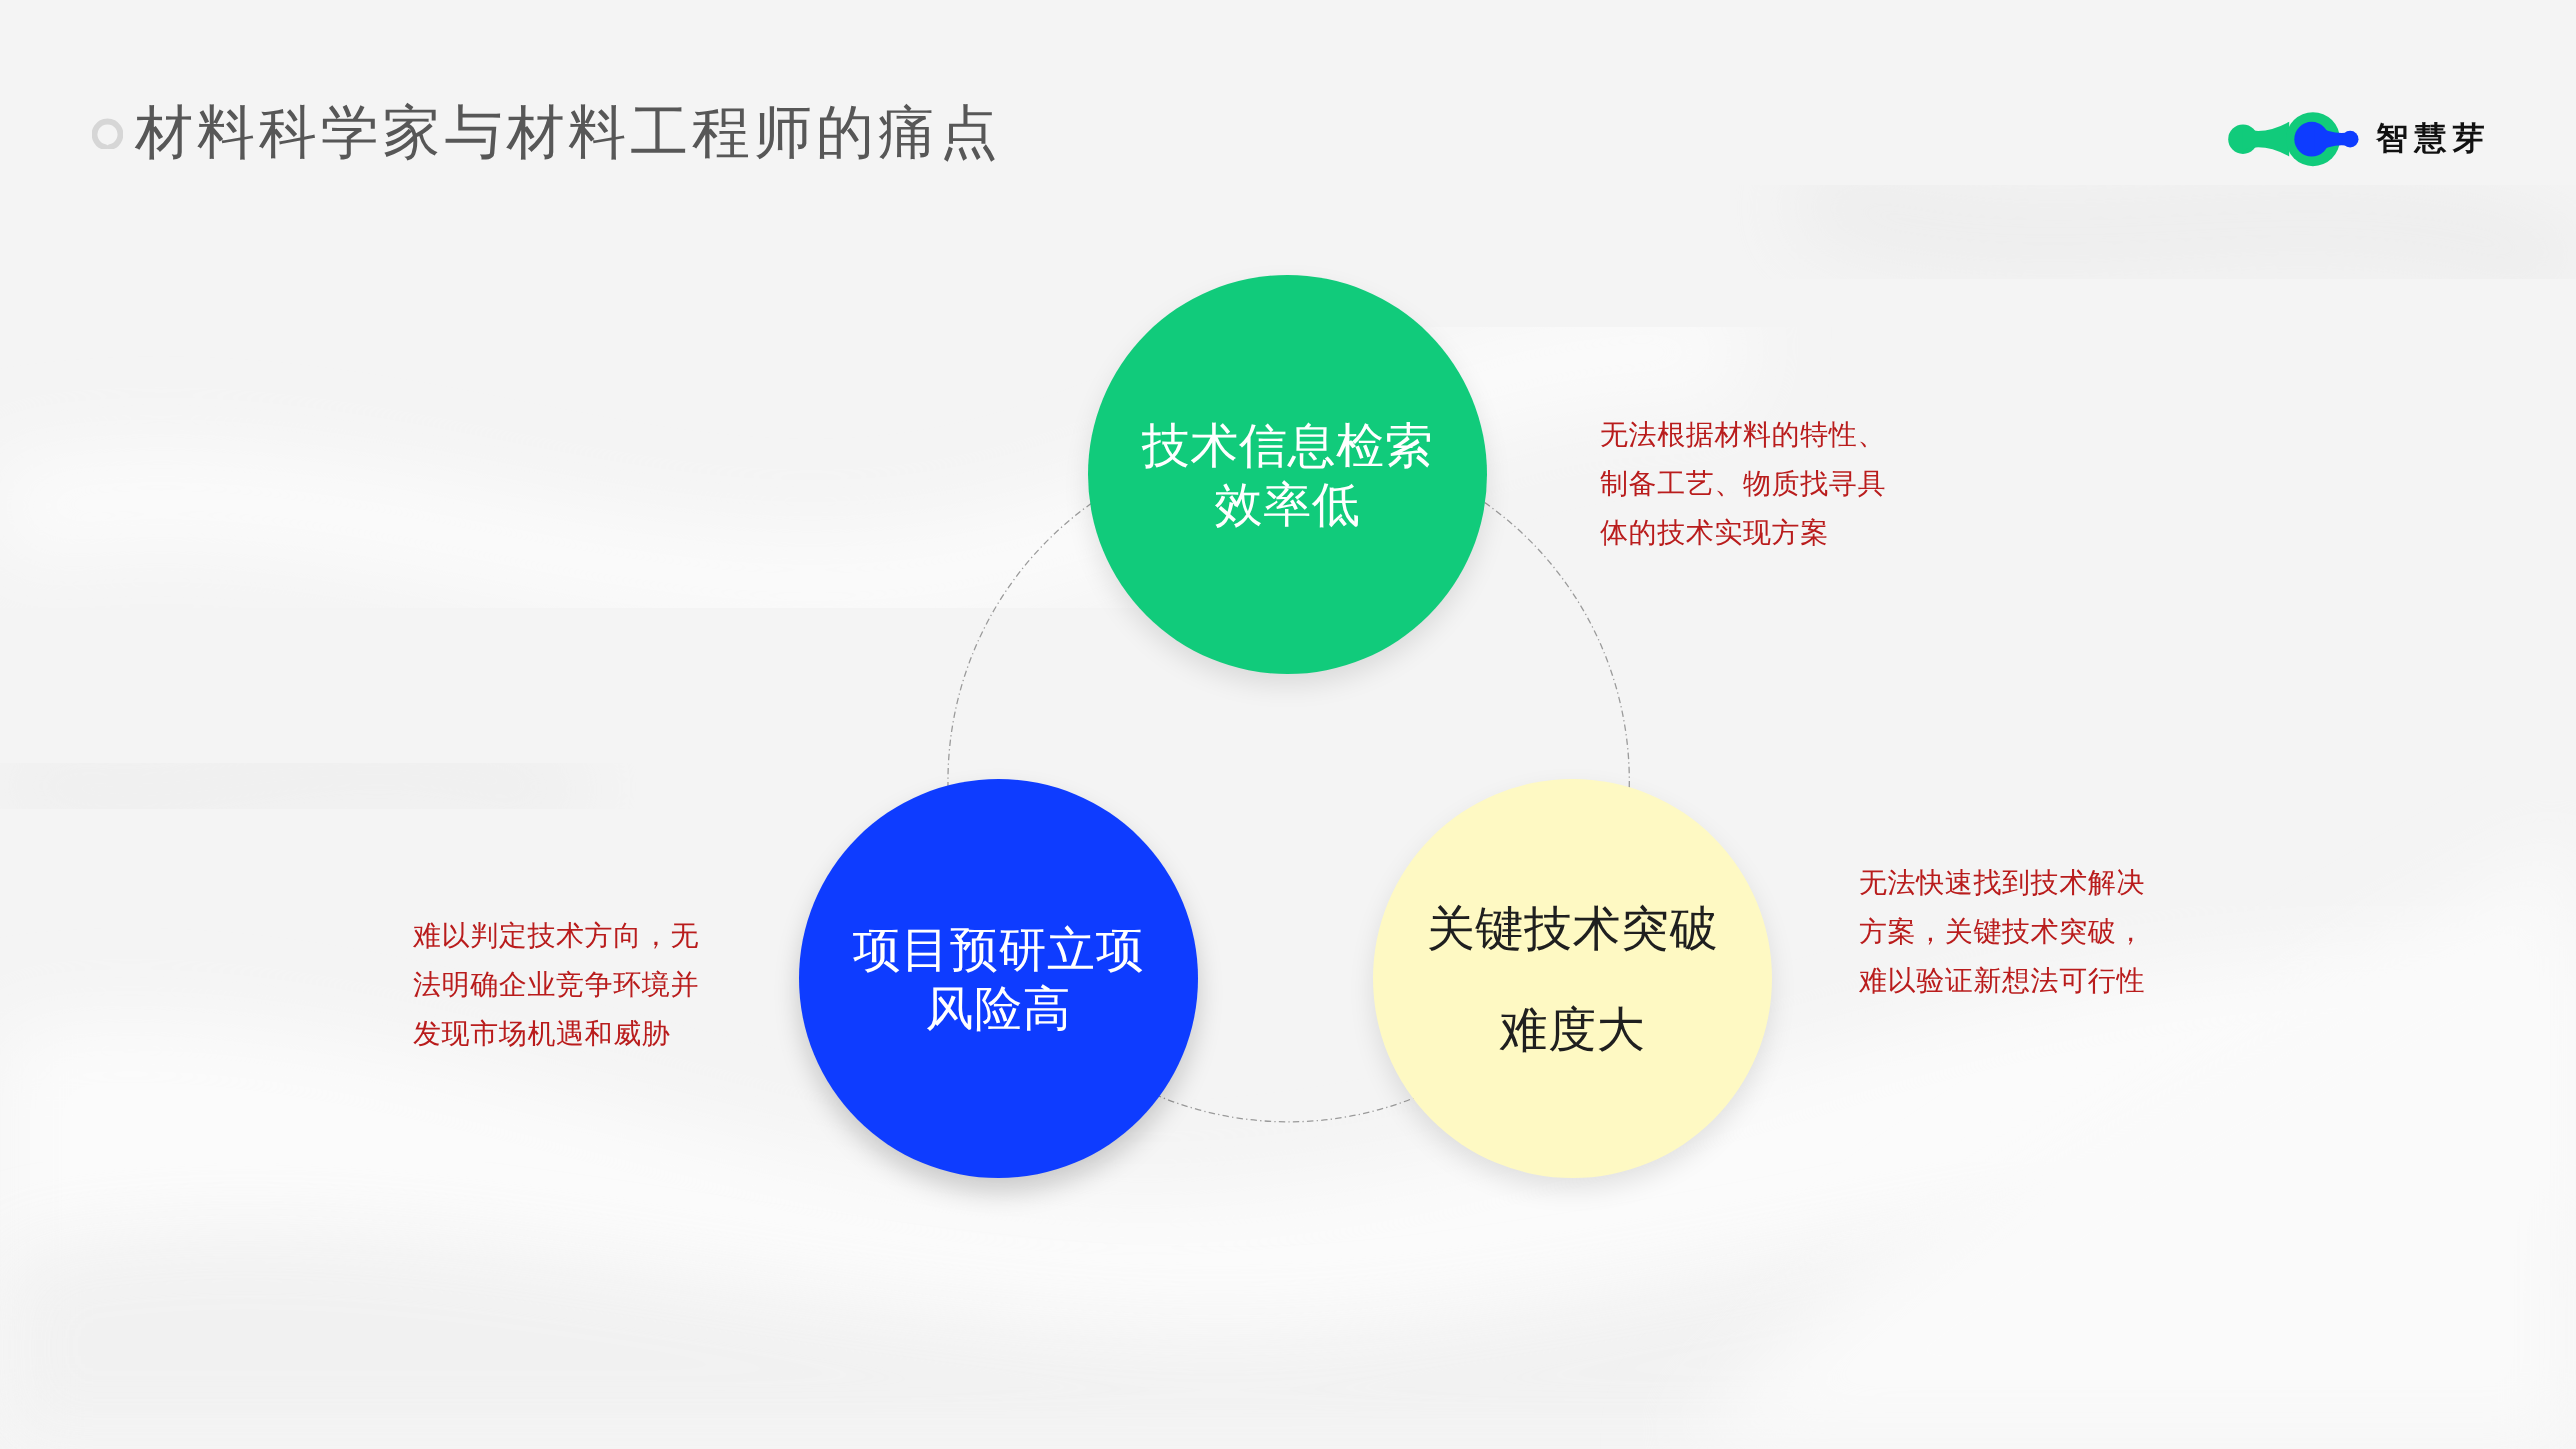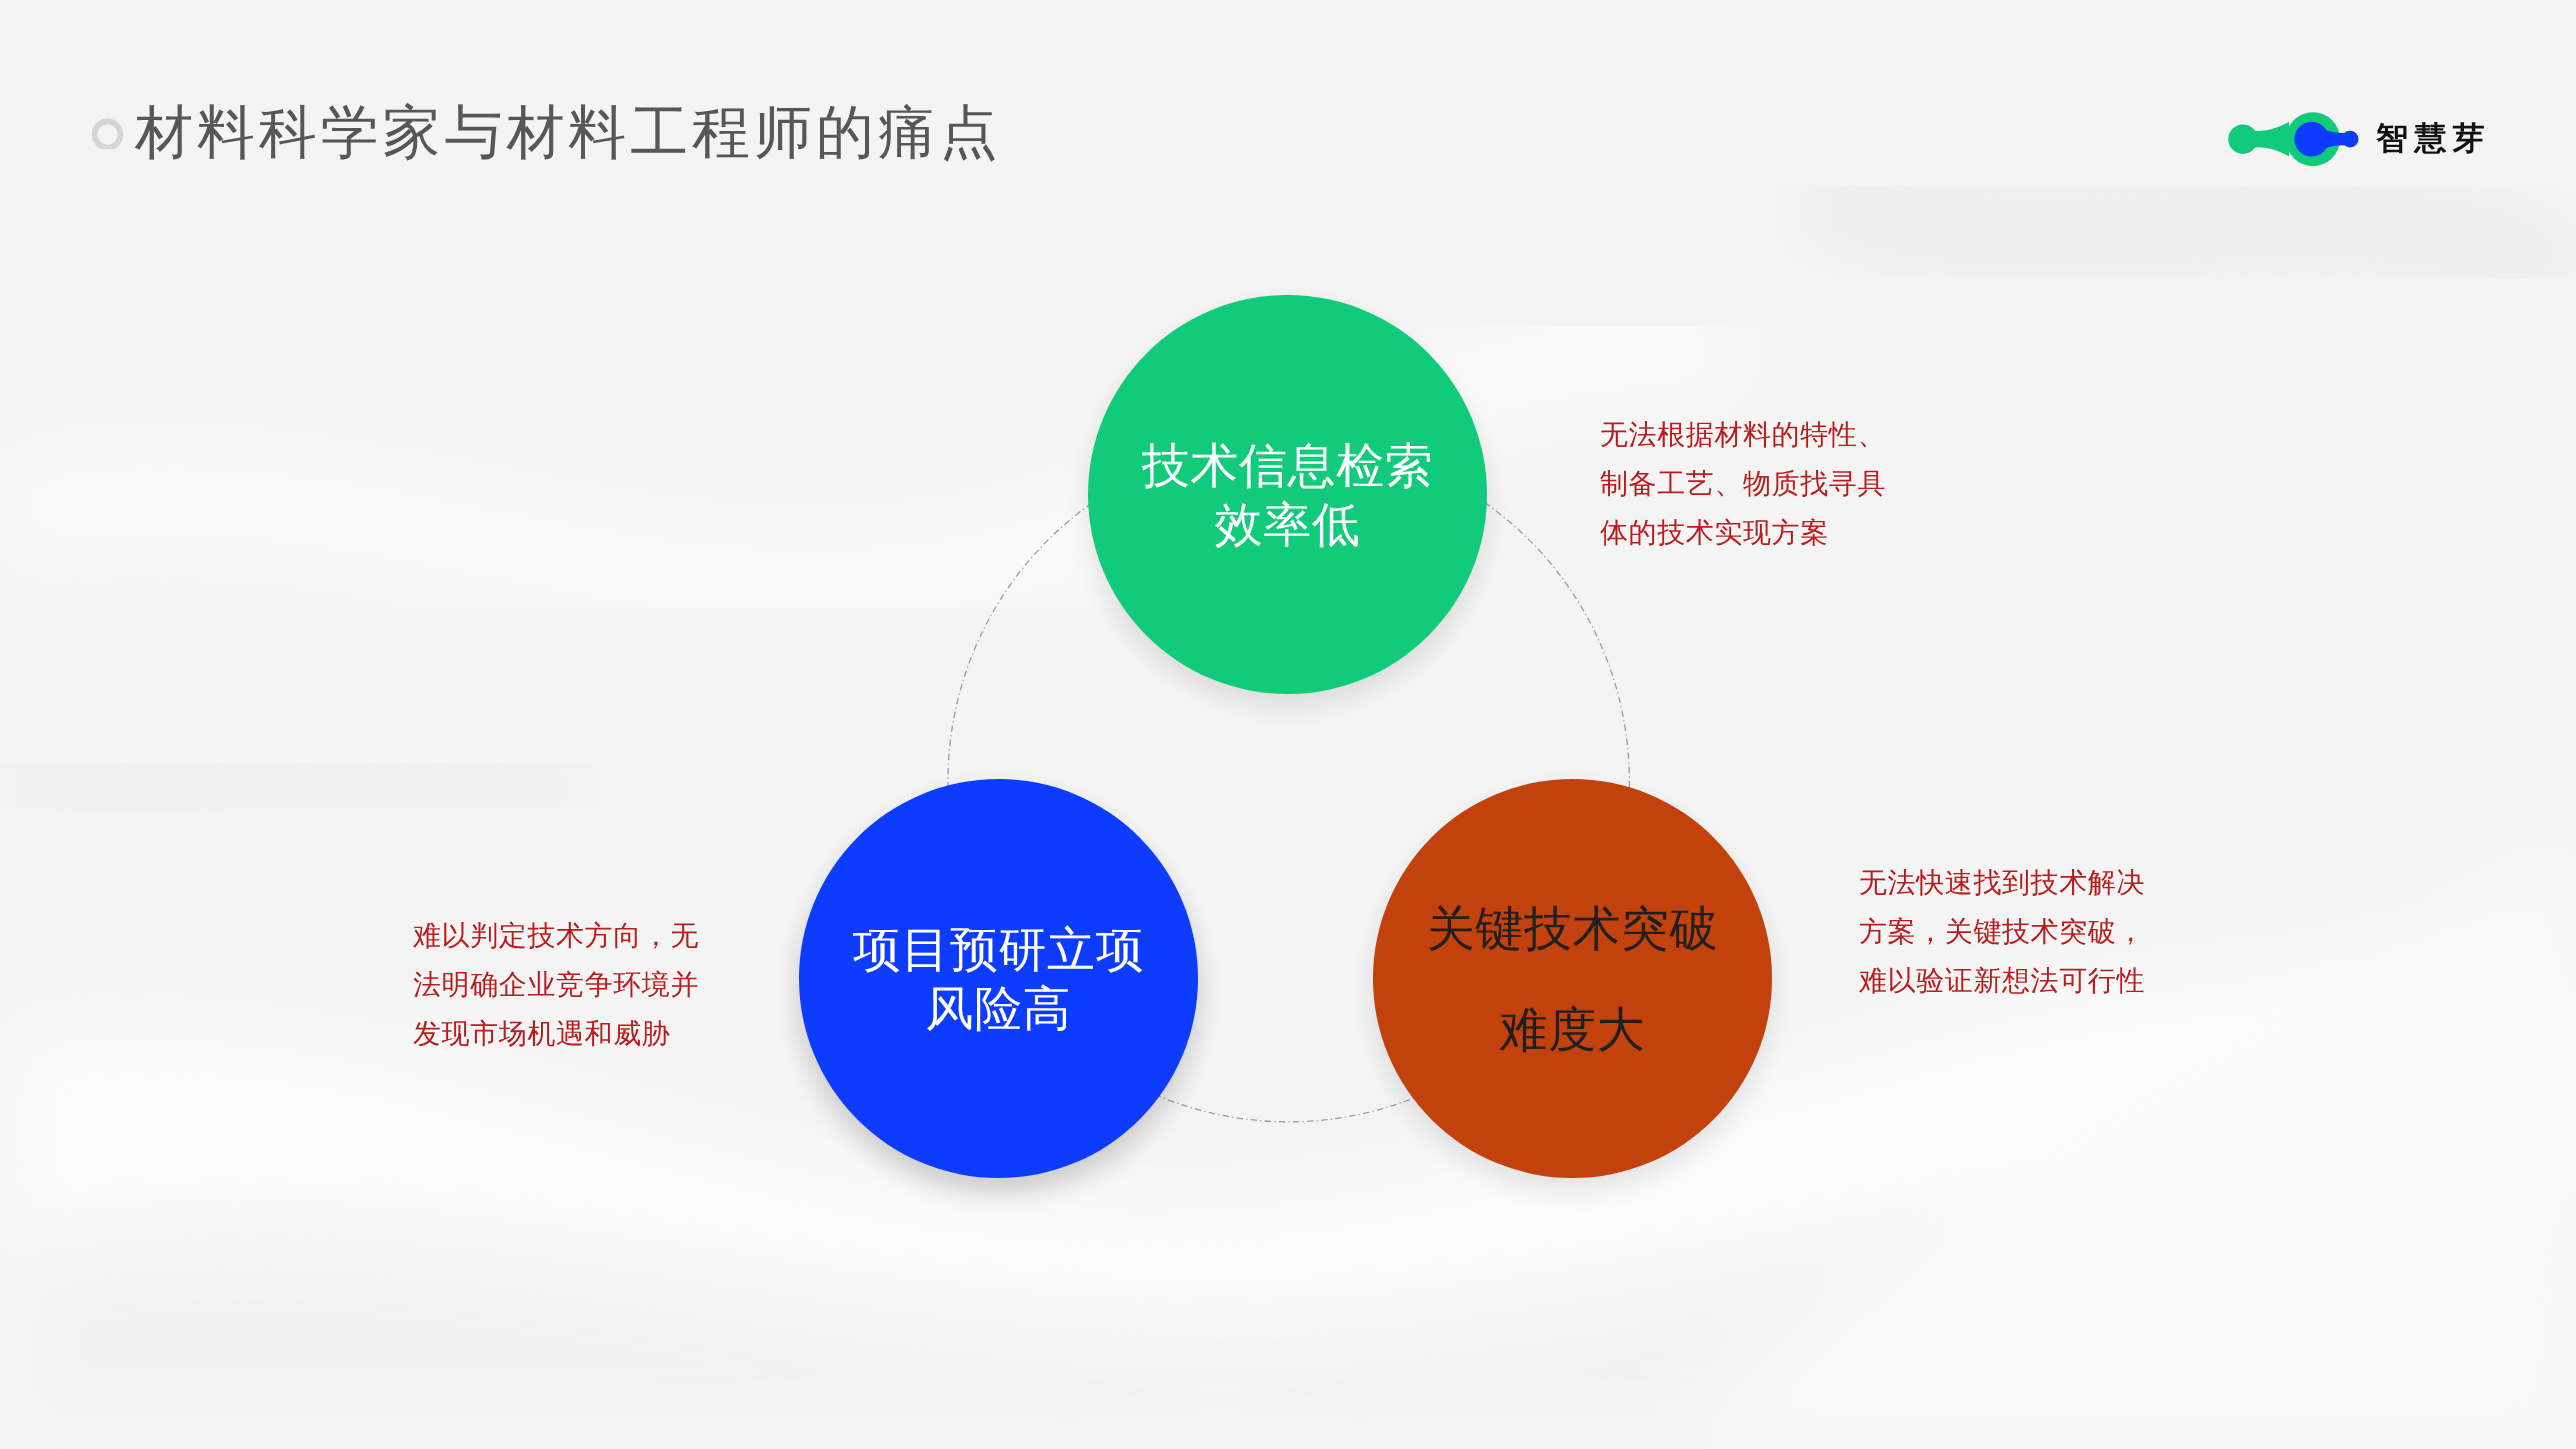--- a/index.html
+++ b/index.html
@@ -81,35 +81,35 @@
       border-radius: 50%;
       display: flex;
       flex-direction: column;
       align-items: center;
       justify-content: center;
       z-index: 3;
       box-shadow: 0 11.6px 26px rgba(0,0,0,0.10);
     }
     .node-green {
       left: 1088px;
-      top: 295px;
+      top: 275px;
       background: #11cb7b;
       color: #ffffff;
     }
     .node-blue {
       left: 799px;
       top: 779px;
       background: #0e3cff;
       color: #ffffff;
       box-shadow: 0 14px 26px rgba(0,0,0,0.18);
     }
     .node-white {
       left: 1373px;
       top: 779px;
-      background: #c2410c;
+      background: #fef9c3;
       color: #1f1f1f;
       gap: 42px;
     }
     .node-line {
       font-size: 48px;
       line-height: 59px;
       white-space: nowrap;
       letter-spacing: 0.6px;
     }
     .desc {

